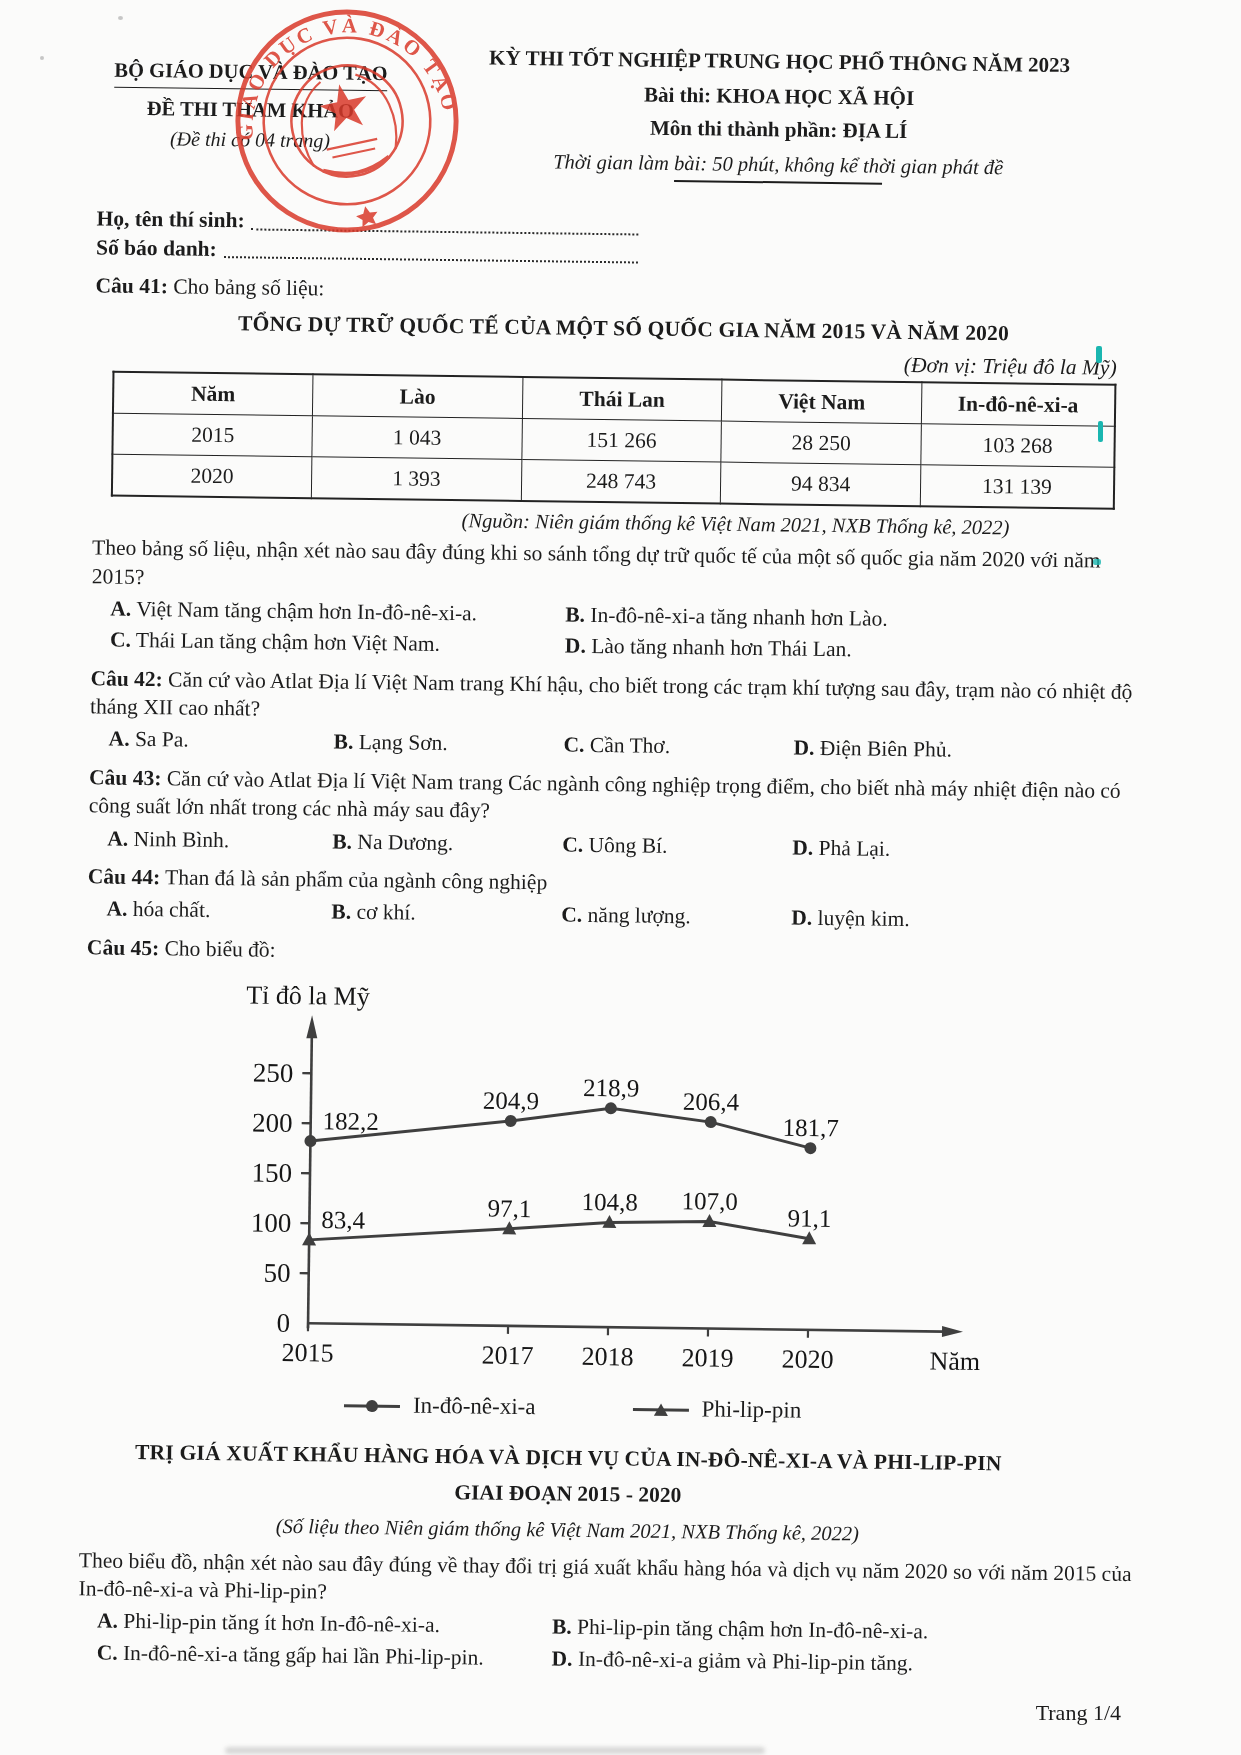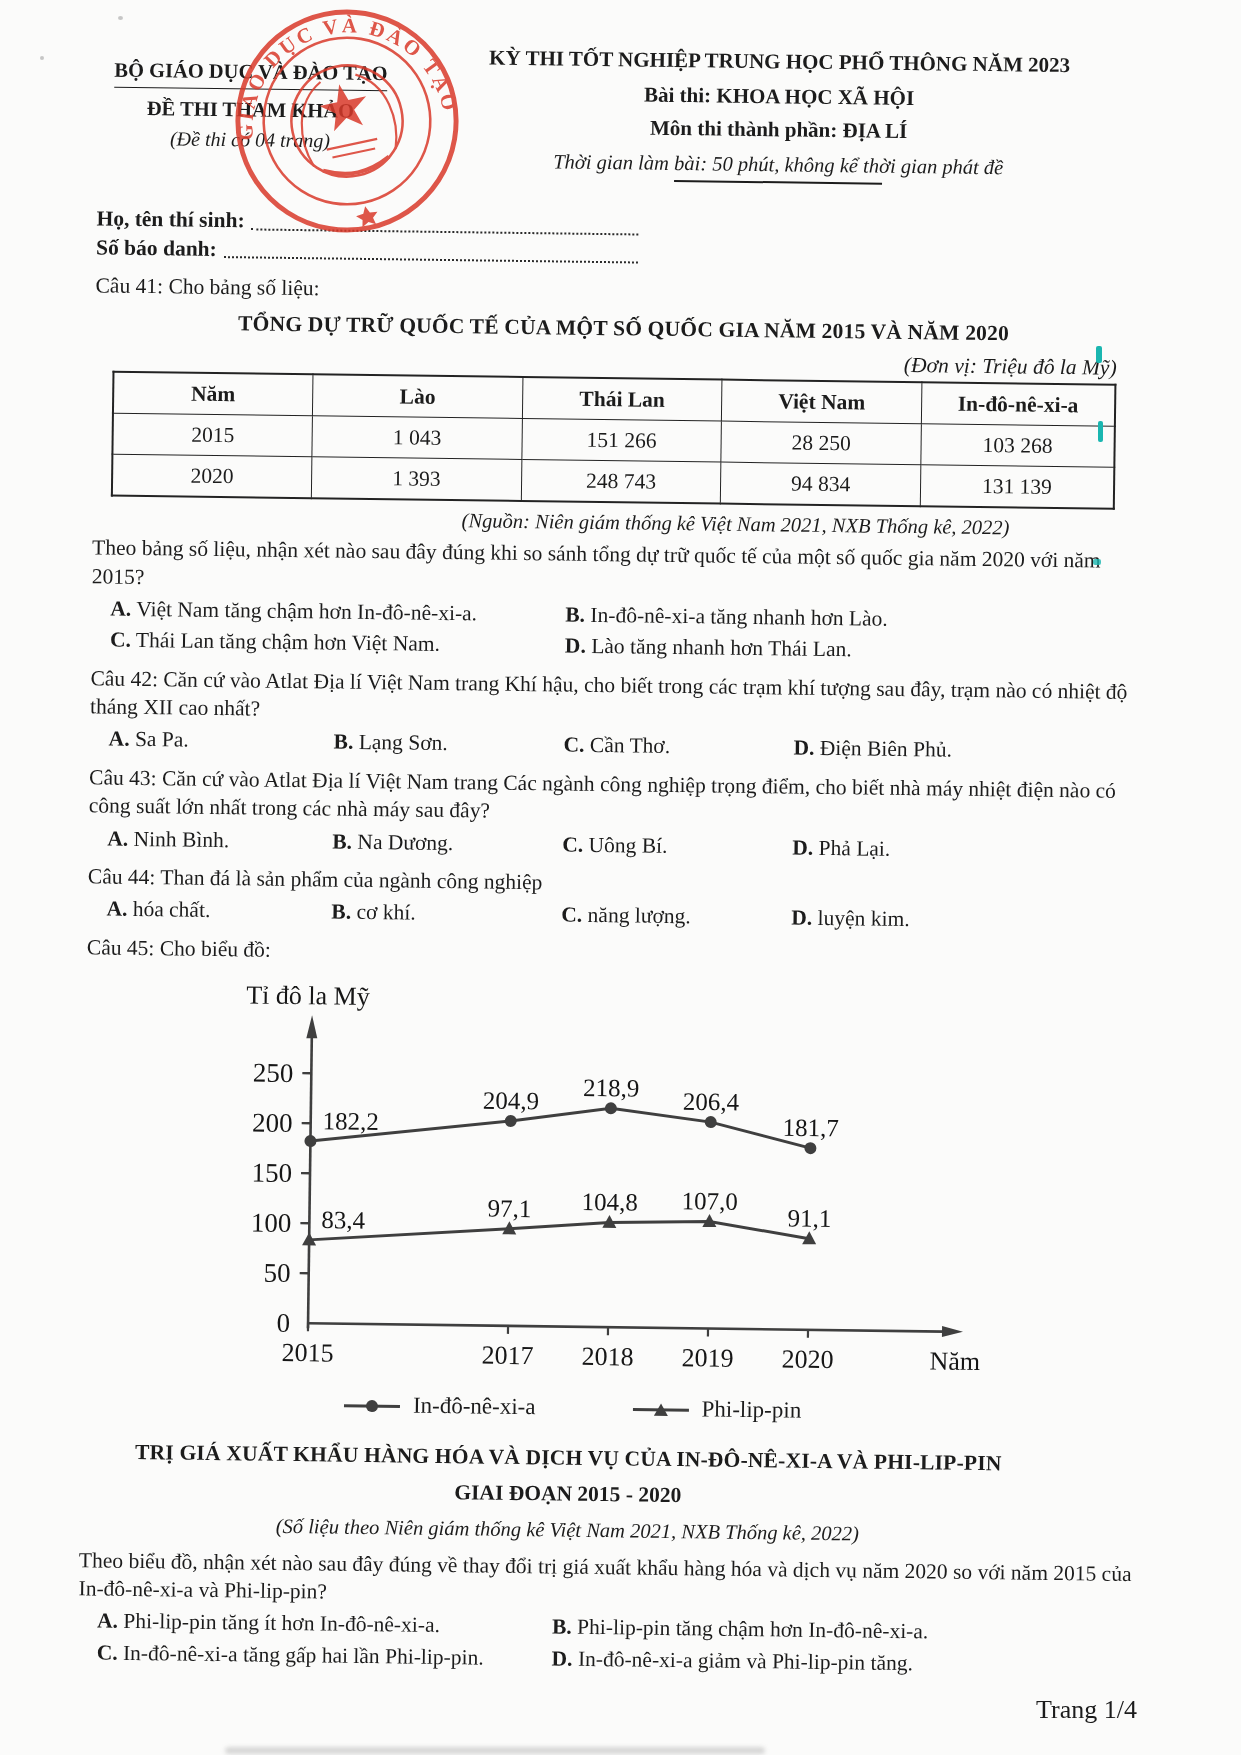--- a/index.html
+++ b/index.html
@@ -28,21 +28,21 @@
   .stamp{position:absolute;left:228px;top:2px;width:238px;height:238px;opacity:.85;transform:rotate(-12deg);pointer-events:none;}
 
   
   .cand{margin-top:30px;}
   .cand-row{display:flex;width:542px;align-items:flex-end;}
   .cand-label{font-weight:bold;white-space:nowrap;}
   .dotline{flex:1;border-bottom:2.6px dotted #2a2a2a;margin:0 0 5px 7px;}
 
   
   .q{margin:10px 0 2px 0;}
-  .q b{font-weight:normal;}
+  .q b{font-weight:bold;}
   .opts2{display:grid;grid-template-columns:455px auto;padding-left:19px;row-gap:3px;margin-top:4px;}
   .opts4{display:grid;grid-template-columns:225px 230px 230px auto;padding-left:19px;margin-top:4px;}
   .opt .ltr{font-weight:bold;}
 
   
   .tbl-title{text-align:center;font-weight:bold;margin-top:8px;letter-spacing:.2px;}
   .unit{font-style:italic;text-align:right;width:1022px;margin-top:4px;}
   table.data{border-collapse:collapse;width:1004px;margin:2px 0 0 18px;}
   table.data th,table.data td{border:1.6px solid #232323;text-align:center;padding:5px 4px;height:30px;font-size:21.5px;}
   table.data{border:2.4px solid #232323;}
@@ -52,21 +52,21 @@
   
   .chart-wrap{margin:14px 0 0 126px;}
   .chart-svg text{font-family:"Liberation Serif","DejaVu Serif",serif;fill:#161616;}
   .legend{display:flex;gap:96px;margin:2px 0 0 136px;align-items:center;font-size:23px;}
   .legend-item{display:flex;align-items:center;gap:12px;}
   .chart-title{width:900px;margin-left:38px;text-align:center;font-weight:bold;margin-top:20px;letter-spacing:.2px;}
   .chart-subtitle{width:900px;margin-left:38px;text-align:center;font-weight:bold;margin-top:8px;}
   .chart-src{width:900px;margin-left:38px;text-align:center;font-style:italic;font-size:20.5px;margin-top:9px;}
 
   
-  .footer{position:absolute;right:104px;bottom:28px;font-size:26px;}
+  .footer{position:absolute;right:120px;bottom:28px;font-size:22px;}
   .mark{position:absolute;background:#1ab6b0;border-radius:2px;}
   .m1{left:1096px;top:346px;width:6px;height:17px;}
   .m2{left:1098px;top:421px;width:5px;height:21px;}
   .m3{left:1093px;top:559px;width:8px;height:6px;opacity:.8;}
   .speck{position:absolute;background:#9a9a9a;border-radius:50%;opacity:.55;}
   .s1{left:118px;top:16px;width:5px;height:4px;}
   .s2{left:40px;top:56px;width:4px;height:4px;}
   .bottom-smudge{position:absolute;left:225px;top:1747px;width:540px;height:7px;background:#b9b9b9;filter:blur(2px);opacity:.55;border-radius:4px;}
 </style>
 </head>

